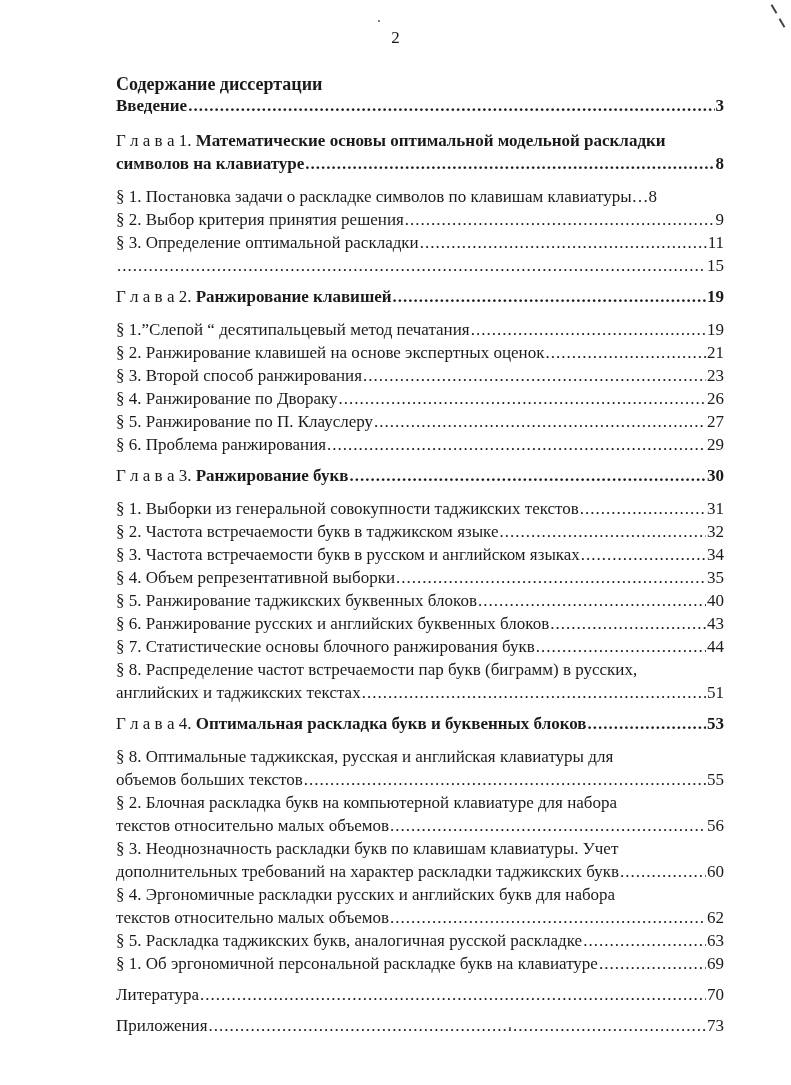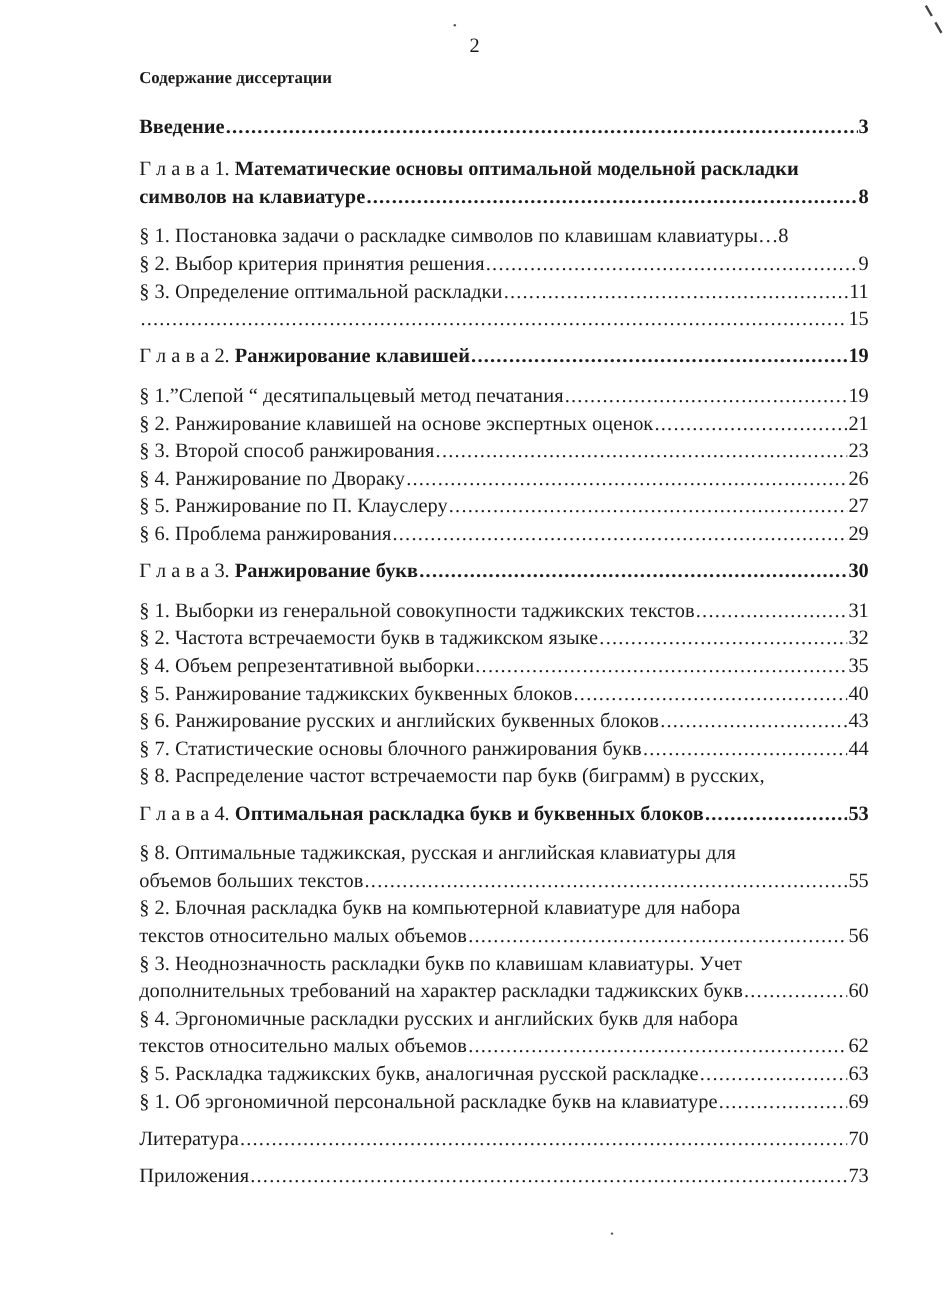--- a/index.html
+++ b/index.html
@@ -1,19 +1,19 @@
 <!DOCTYPE html>
 <html><head>
   <meta charset="utf-8">
   <style>
     html, body { margin: 0; padding: 0; background: #ffffff; }
     body { width: 791px; height: 1085px; position: relative; overflow: hidden;
       font-family: "Liberation Serif", serif; color: #1a1a1a; }
     .page-number { position: absolute; top: 28px; left: 0; width: 791px; text-align: center; font-size: 17px; }
-    .doc-title { position: absolute; top: 58px; left: 116px; font-size: 14px; font-weight: bold; }
+    .doc-title { position: absolute; top: 74px; left: 116px; font-size: 18px; font-weight: bold; }
     .toc { position: absolute; top: 94px; left: 116px; width: 608px; font-size: 17px; line-height: 23px; }
     .row { display: flex; align-items: flex-end; white-space: nowrap; }
     .row .lbl { flex: 0 0 auto; }
     .row .dots { flex: 1 1 auto; overflow: hidden; margin: 0 1px; letter-spacing: 1px; }
     .row .dots::before { content: "..........................................................................................................................................................................................................................................."; }
     .row .pg { flex: 0 0 auto; }
     .chapter { margin-top: 8px; margin-bottom: 10px; }
     .chapter .lbl b, .chapter .bold { font-weight: bold; }
     .intro { margin-top: 0; font-weight: bold; margin-bottom: 12px; }
     .wrap-first { white-space: nowrap; }
@@ -111,40 +111,50 @@
       <span class="lbl">§ 1. Выборки из генеральной совокупности таджикских текстов</span>
       <span class="dots"></span>
       <span class="pg">31</span>
     </div>
   <div class="row sec">
       <span class="lbl">§ 2. Частота встречаемости букв в таджикском языке</span>
       <span class="dots"></span>
       <span class="pg">32</span>
     </div>
   <div class="row sec">
+      <span class="lbl">§ 3. Частота встречаемости букв в русском и английском языках</span>
+      <span class="dots"></span>
+      <span class="pg">34</span>
+    </div>
+  <div class="row sec">
       <span class="lbl">§ 4. Объем репрезентативной выборки</span>
       <span class="dots"></span>
       <span class="pg">35</span>
     </div>
   <div class="row sec">
       <span class="lbl">§ 5. Ранжирование таджикских буквенных блоков</span>
       <span class="dots"></span>
       <span class="pg">40</span>
     </div>
   <div class="row sec">
       <span class="lbl">§ 6. Ранжирование русских и английских буквенных блоков</span>
       <span class="dots"></span>
       <span class="pg">43</span>
     </div>
   <div class="row sec">
       <span class="lbl">§ 7. Статистические основы блочного ранжирования букв</span>
       <span class="dots"></span>
       <span class="pg">44</span>
     </div>
   <div>§ 8. Распределение частот встречаемости пар букв (биграмм) в русских,</div>
+  <div class="row sec">
+      <span class="lbl">английских и таджикских текстах</span>
+      <span class="dots"></span>
+      <span class="pg">51</span>
+    </div>
 
   <div class="row chapter">
     <span class="lbl"><span>Г л а в а 4.</span> <b>Оптимальная раскладка букв и буквенных блоков</b></span>
     <b class="dots"></b>
     <b class="pg">53</b>
   </div>
   <div>§ 8. Оптимальные таджикская, русская и английская клавиатуры  для</div>
   <div class="row sec">
       <span class="lbl">объемов больших текстов</span>
       <span class="dots"></span>

